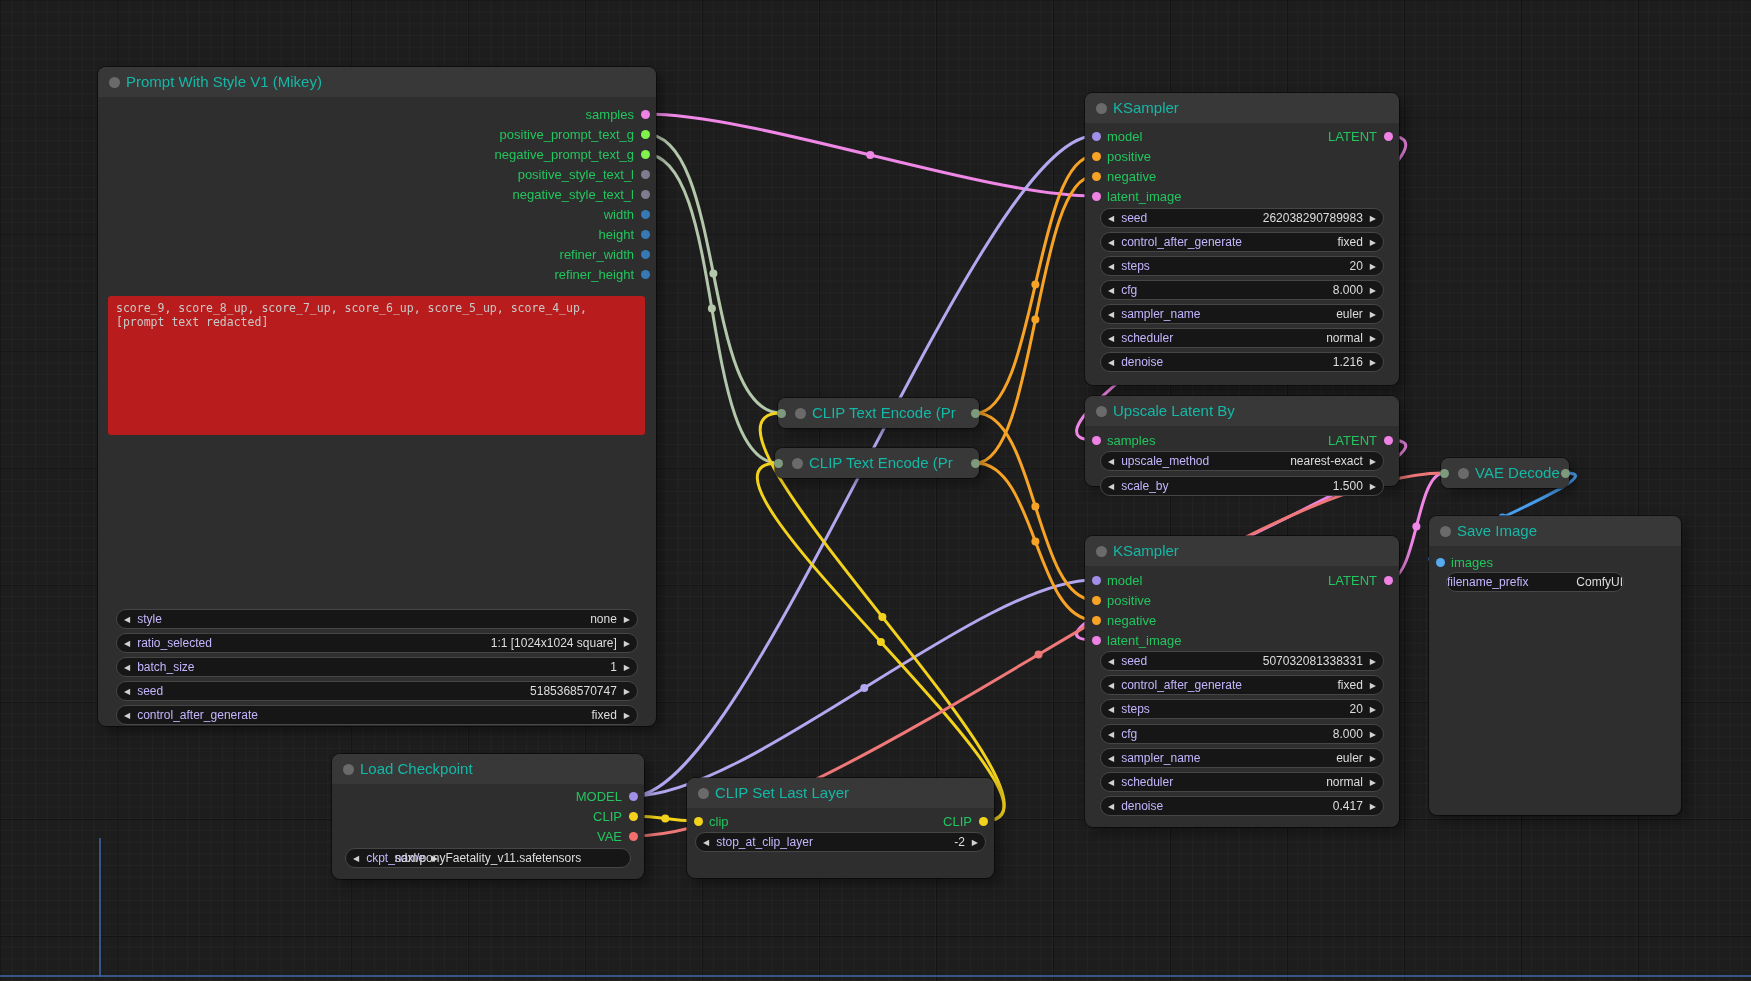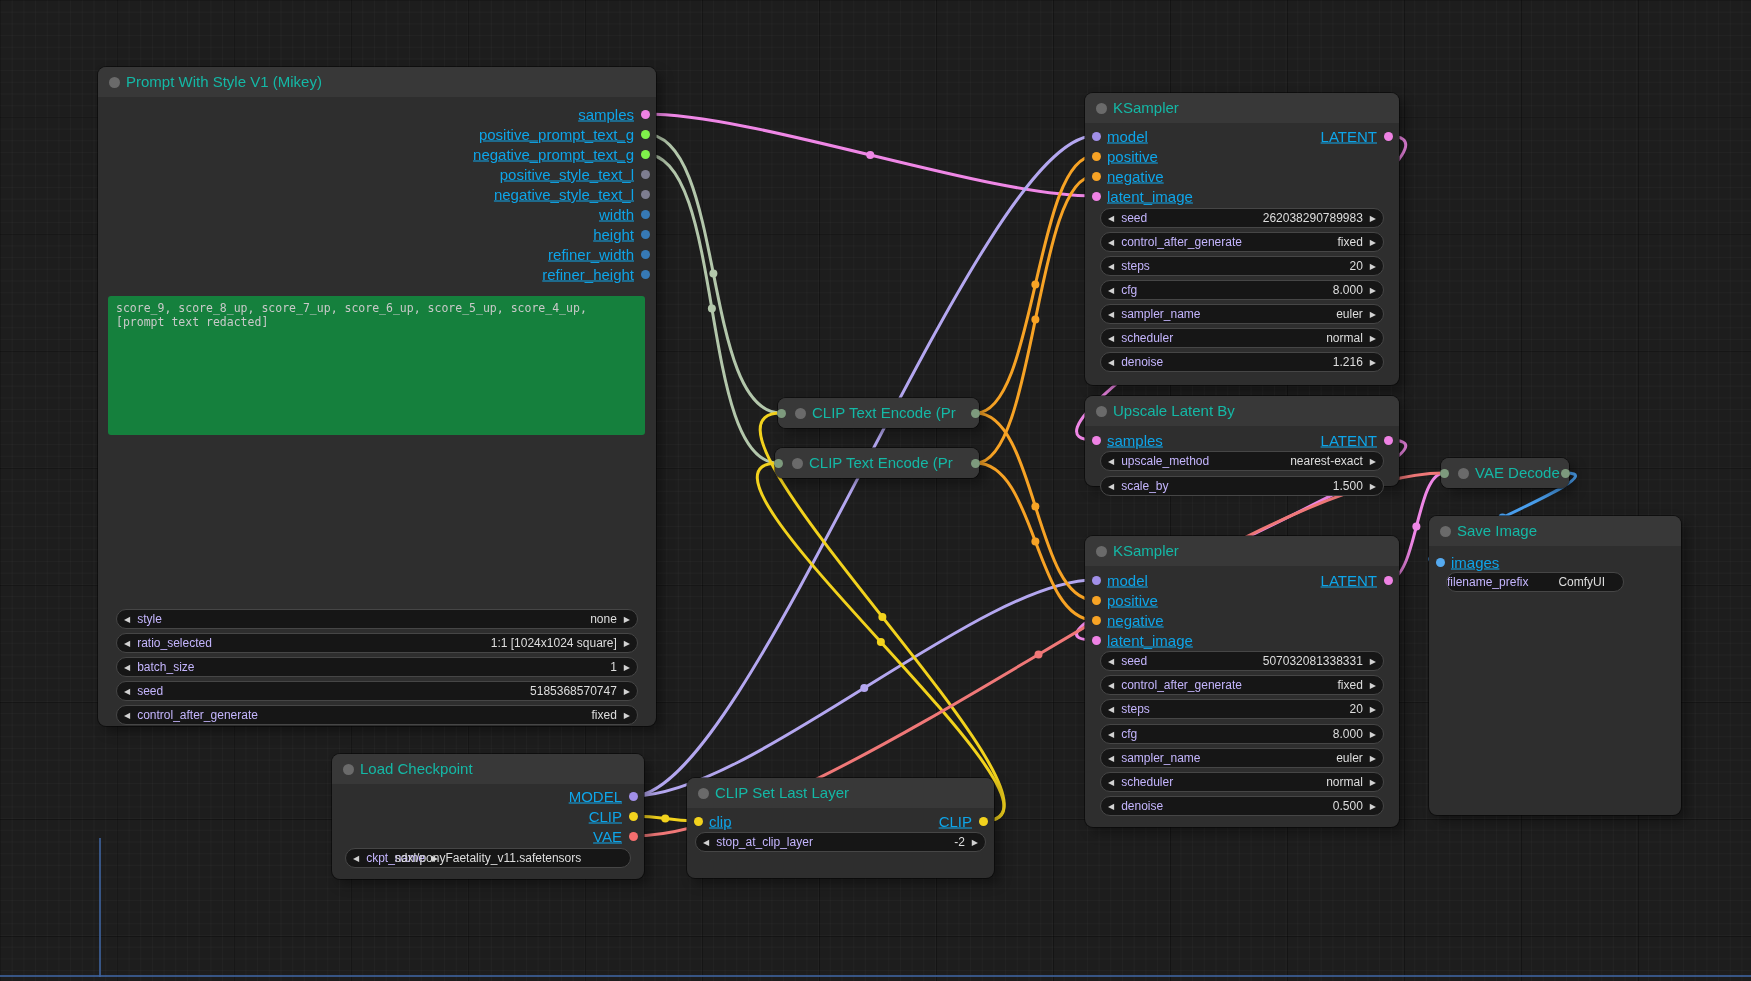--- a/index.html
+++ b/index.html
@@ -18,31 +18,31 @@
   #nodes{position:absolute;left:0;top:0;z-index:2;width:100%;height:100%;}
   .node{position:absolute;background:#2e2e2e;border-radius:8px;
         box-shadow:0 0 0 1px rgba(0,0,0,.45), 6px 6px 12px rgba(0,0,0,.35);}
   .node .titlebar{position:absolute;left:0;top:0;right:0;height:30px;background:#383838;
         border-radius:8px 8px 0 0;cursor:move;}
   .node.collapsed{background:#383838;}
   .node.collapsed .titlebar{border-radius:8px;}
   .node-title{position:absolute;left:28px;top:0;line-height:30px;font-size:15px;color:#14b8a6;white-space:nowrap;}
   .status-dot{position:absolute;left:11px;top:10px;width:11px;height:11px;border-radius:50%;background:#6a6a6a;}
   .slot-dot{position:absolute;width:9px;height:9px;border-radius:50%;}
-  .slot-label{position:absolute;transform:translateY(-50%);font-size:15px;color:#0ea5e9;white-space:nowrap;text-decoration:underline;}
+  .slot-label{position:absolute;transform:translateY(-50%);font-size:13px;color:#22c55e;white-space:nowrap;}
   .slot-label.out{text-align:right;}
   .widget{position:absolute;height:20px;background:#161616;border:1px solid #464646;border-radius:10px;
         display:flex;align-items:center;font-size:12px;box-sizing:border-box;overflow:hidden;}
   .widget .arrow{color:#d2d2d2;font-size:8px;padding:0 7px;flex:0 0 auto;cursor:pointer;}
   .widget .w-label{color:#c4b5fd;white-space:nowrap;}
   .widget .w-value{color:#dedede;margin-left:auto;white-space:nowrap;}
-  .widget.text{justify-content:flex-start;gap:30px;}
+  .widget.text{justify-content:space-between;gap:30px;}
   .widget.text .w-value{margin-left:0;}
   .widget.overlap .w-value{position:absolute;left:50%;top:50%;transform:translate(-50%,-50%);margin:0;}
-  .textbox{position:absolute;background:#15803d;border-radius:3px;color:#c9c9c9;
+  .textbox{position:absolute;background:#b91c1c;border-radius:3px;color:#c9c9c9;
         font-family:"DejaVu Sans Mono", monospace;font-size:11.5px;line-height:14px;
         padding:5px 8px;white-space:pre-wrap;overflow:hidden;box-sizing:border-box;}
   .bounds{position:absolute;background:#3f64a0;opacity:.8;z-index:0;}
 </style>
 </head>
 <body>
 
 <div id="canvas">
   <div class="bounds" style="left:0;top:975px;width:1751px;height:2px;"></div>
   <div class="bounds" style="left:99px;top:838px;width:2px;height:139px;"></div>
@@ -262,21 +262,21 @@
         </div>
         <div class="widget" style="left: 15px; top: 236px; width: 284px;">
           <span class="arrow">◀</span>
           <span class="w-label">scheduler</span>
           <span class="w-value">normal</span>
           <span class="arrow">▶</span>
         </div>
         <div class="widget" style="left: 15px; top: 260px; width: 284px;">
           <span class="arrow">◀</span>
           <span class="w-label">denoise</span>
-          <span class="w-value">0.500</span>
+          <span class="w-value">0.417</span>
           <span class="arrow">▶</span>
         </div>
       </div>
       <div class="node collapsed" style="left: 1441px; top: 458px; width: 128px; height: 30px;">
         <div class="titlebar"></div>
         <div class="status-dot" style="left: 17px;"></div>
         <div class="node-title" style="left: 34px;">VAE Decode</div>
         <div class="slot-dot" style="left: -1px; top: 10.5px; background: rgb(125, 154, 125);"></div>
         <div class="slot-dot" style="left: 120px; top: 10.5px; background: rgb(125, 154, 125);"></div>
       </div>

